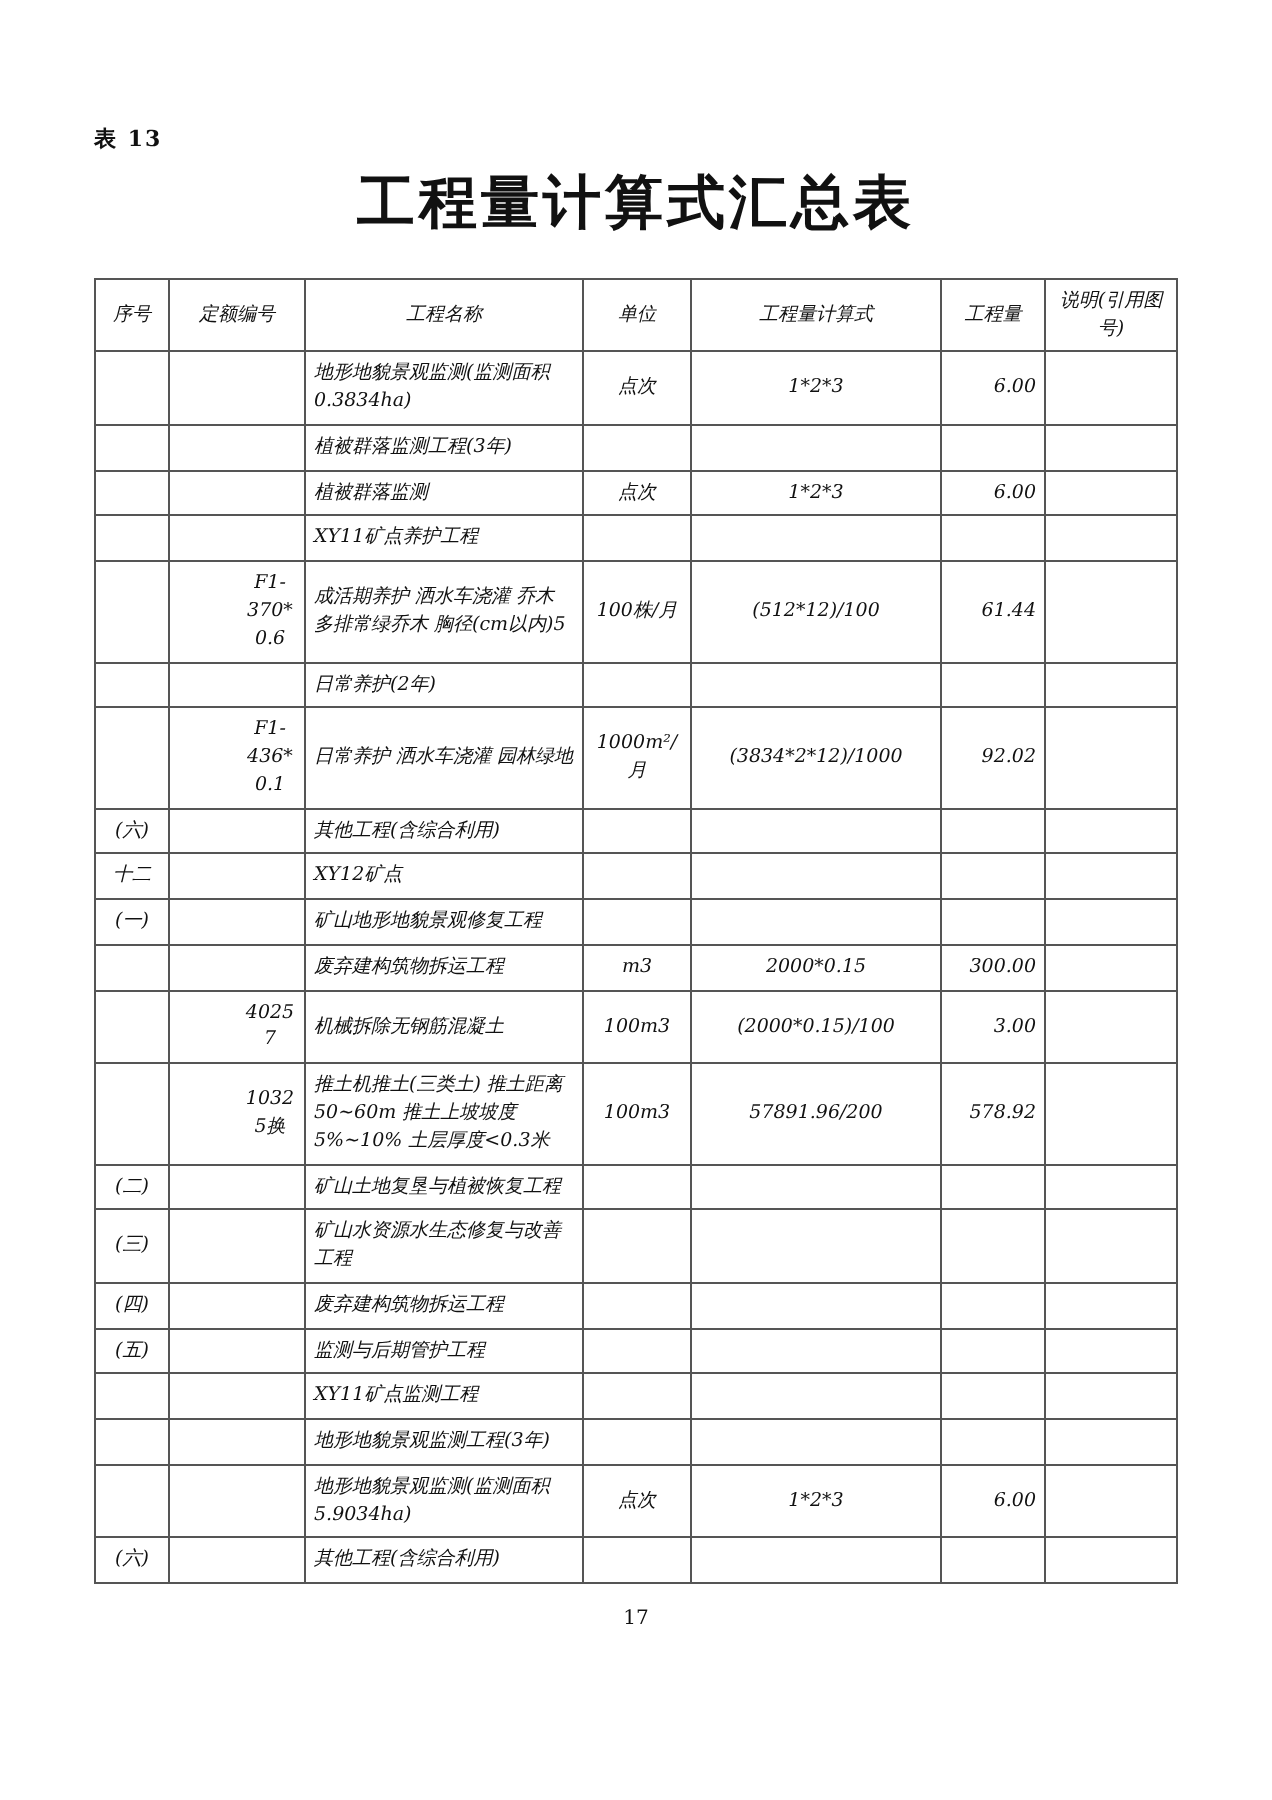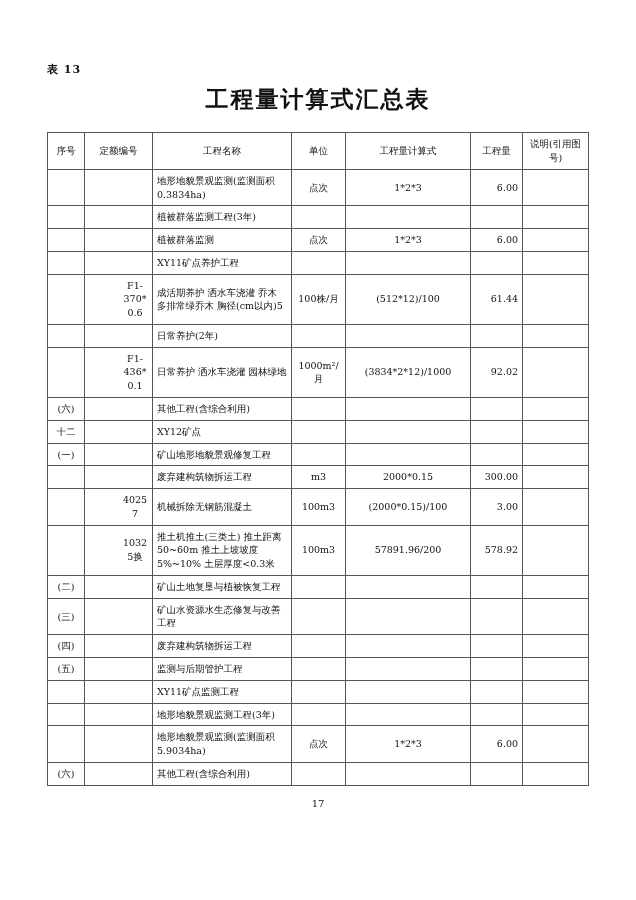--- a/index.html
+++ b/index.html
@@ -18,30 +18,31 @@
     position: absolute;
     left: 47px;
     top: 62px;
     font-size: 11px;
     font-weight: bold;
     letter-spacing: 1px;
   }
   .doc-title {
     padding-top: 86px;
     text-align: center;
-    font-size: 23px;
+    font-size: 29px;
     font-weight: bold;
     letter-spacing: 2px;
     line-height: 1.1;
   }
   table.qty-table {
     border-collapse: collapse;
     table-layout: fixed;
     width: 541px;
     margin: 21px auto 0 auto;
+    font-style: italic;
   }
   table.qty-table th,
   table.qty-table td {
     border: 1px solid #555555;
     font-size: 9.5px;
     font-weight: normal;
     line-height: 1.45;
     padding: 4px 4px;
     vertical-align: middle;
     word-wrap: break-word;

